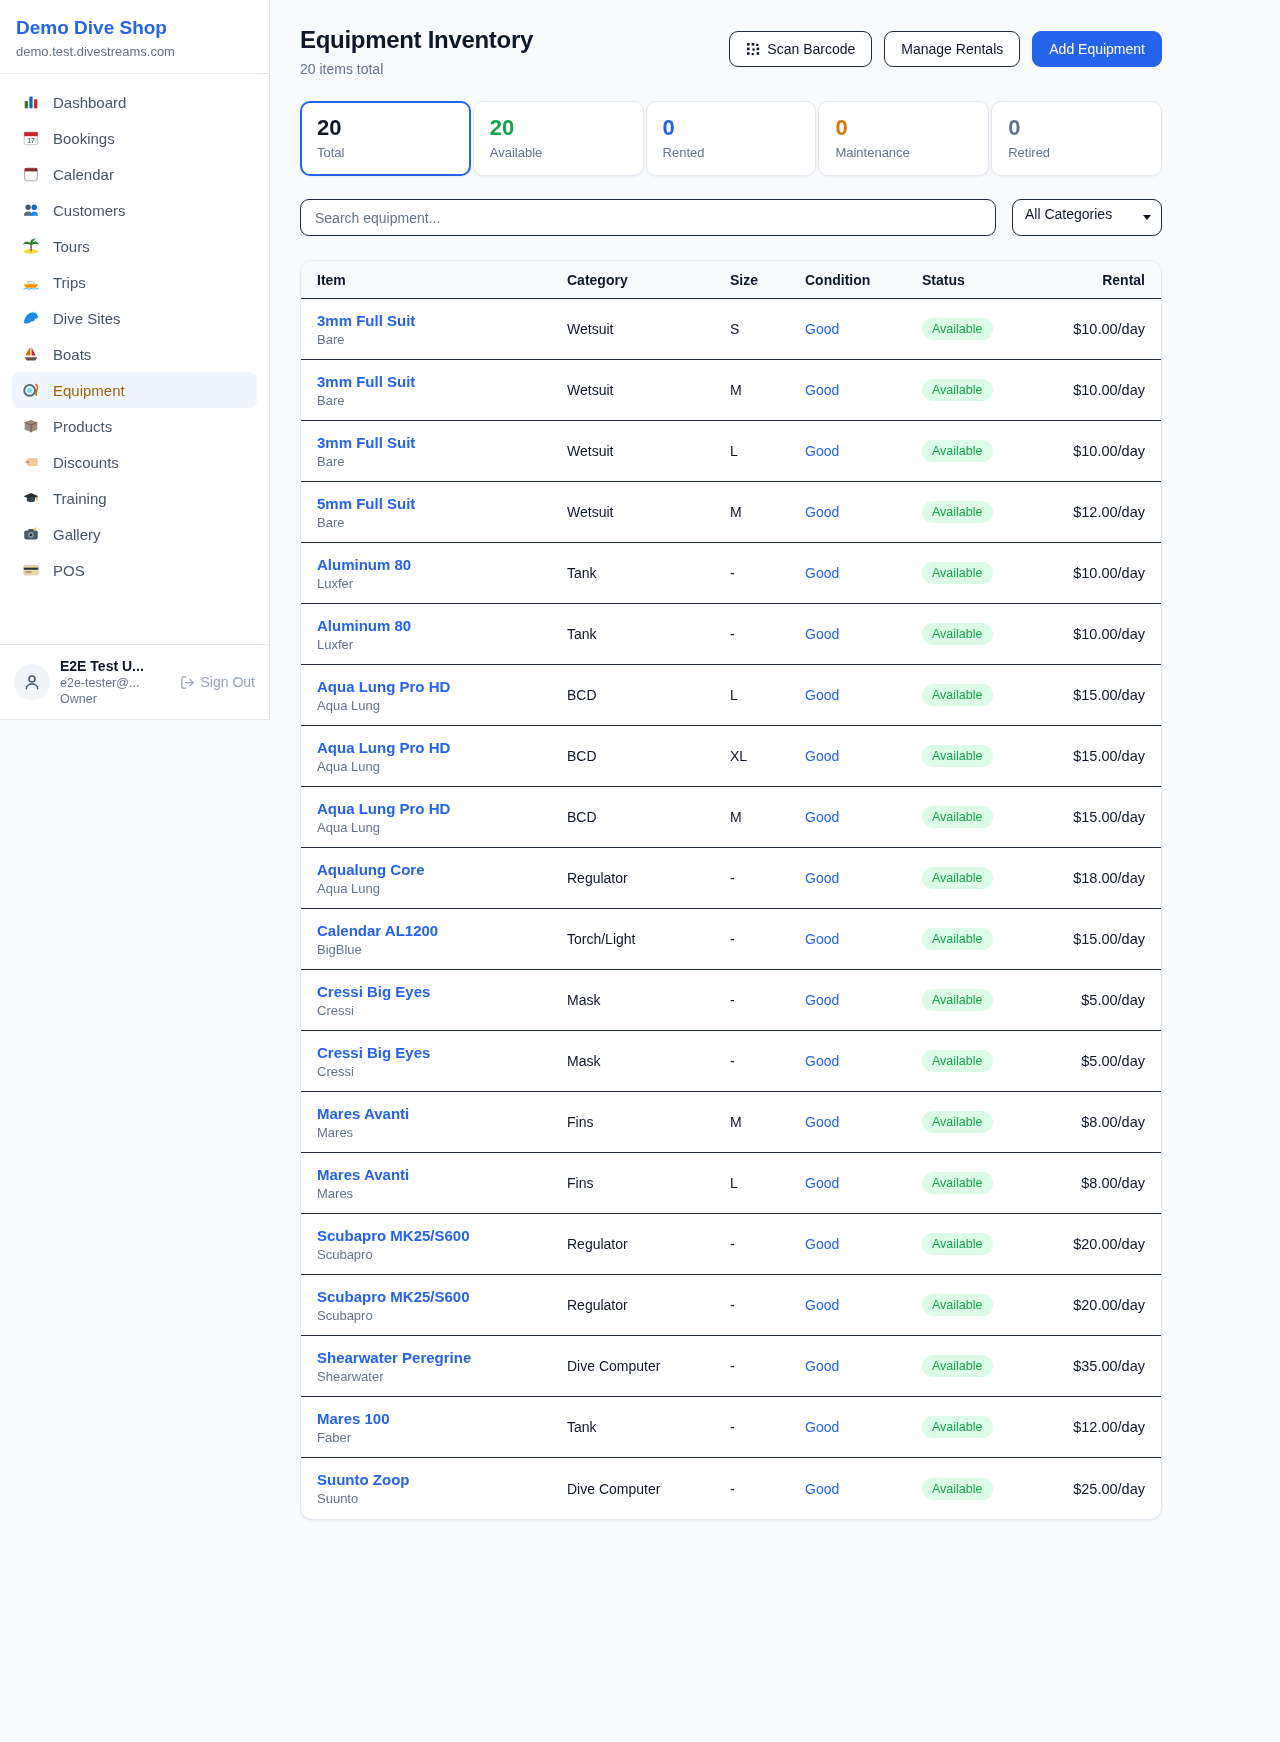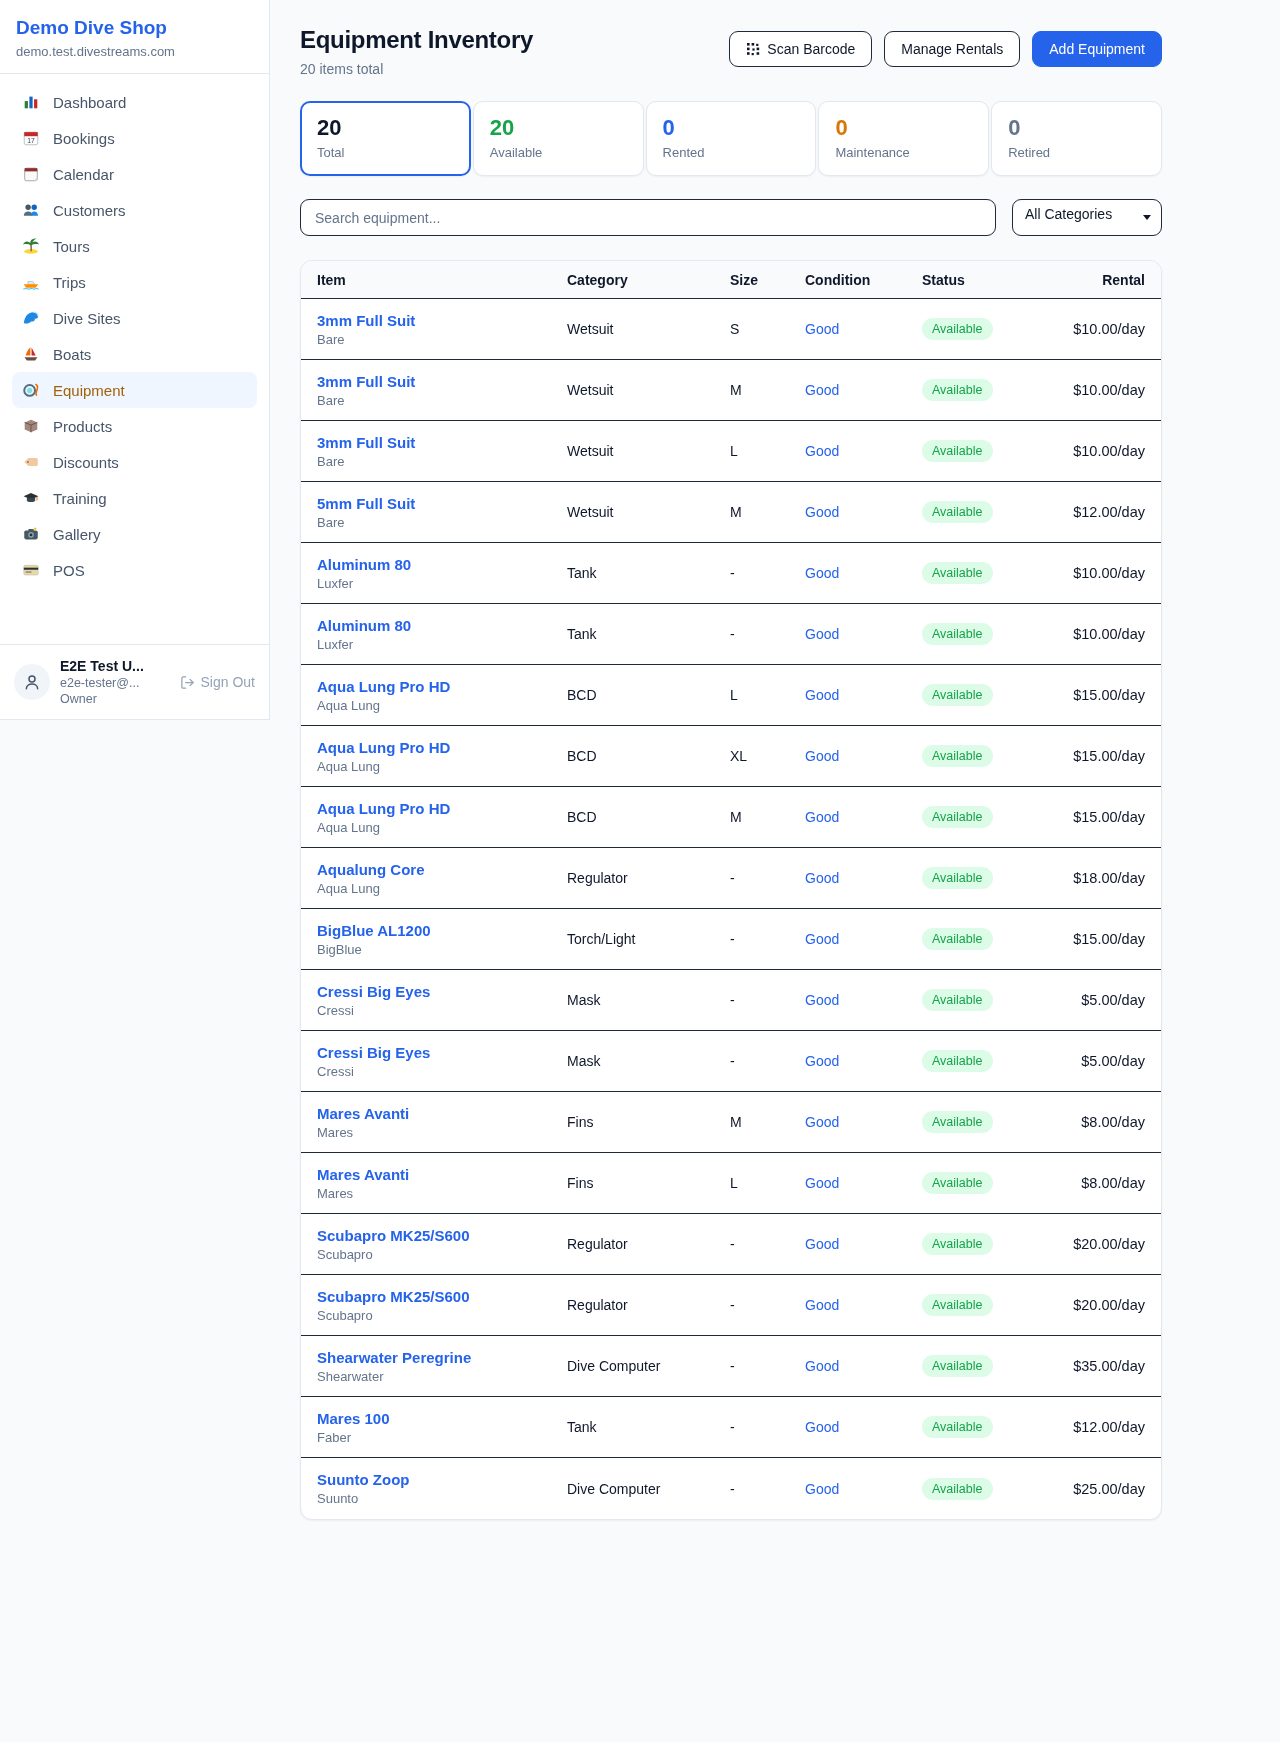--- a/index.html
+++ b/index.html
@@ -524,21 +524,21 @@
           <div class="cell">-</div>
           <div class="cell condition">Good</div>
           <div>
             <span class="badge">Available</span>
           </div>
           <div class="rental">$18.00/day</div>
         </div>
 
         <div class="trow">
           <div>
-            <div class="item-name">BigBlue AL1200</div>
+            <div class="item-name">Calendar AL1200</div>
             <div class="item-brand">BigBlue</div>
           </div>
           <div class="cell">Torch/Light</div>
           <div class="cell">-</div>
           <div class="cell condition">Good</div>
           <div>
             <span class="badge">Available</span>
           </div>
           <div class="rental">$15.00/day</div>
         </div>

